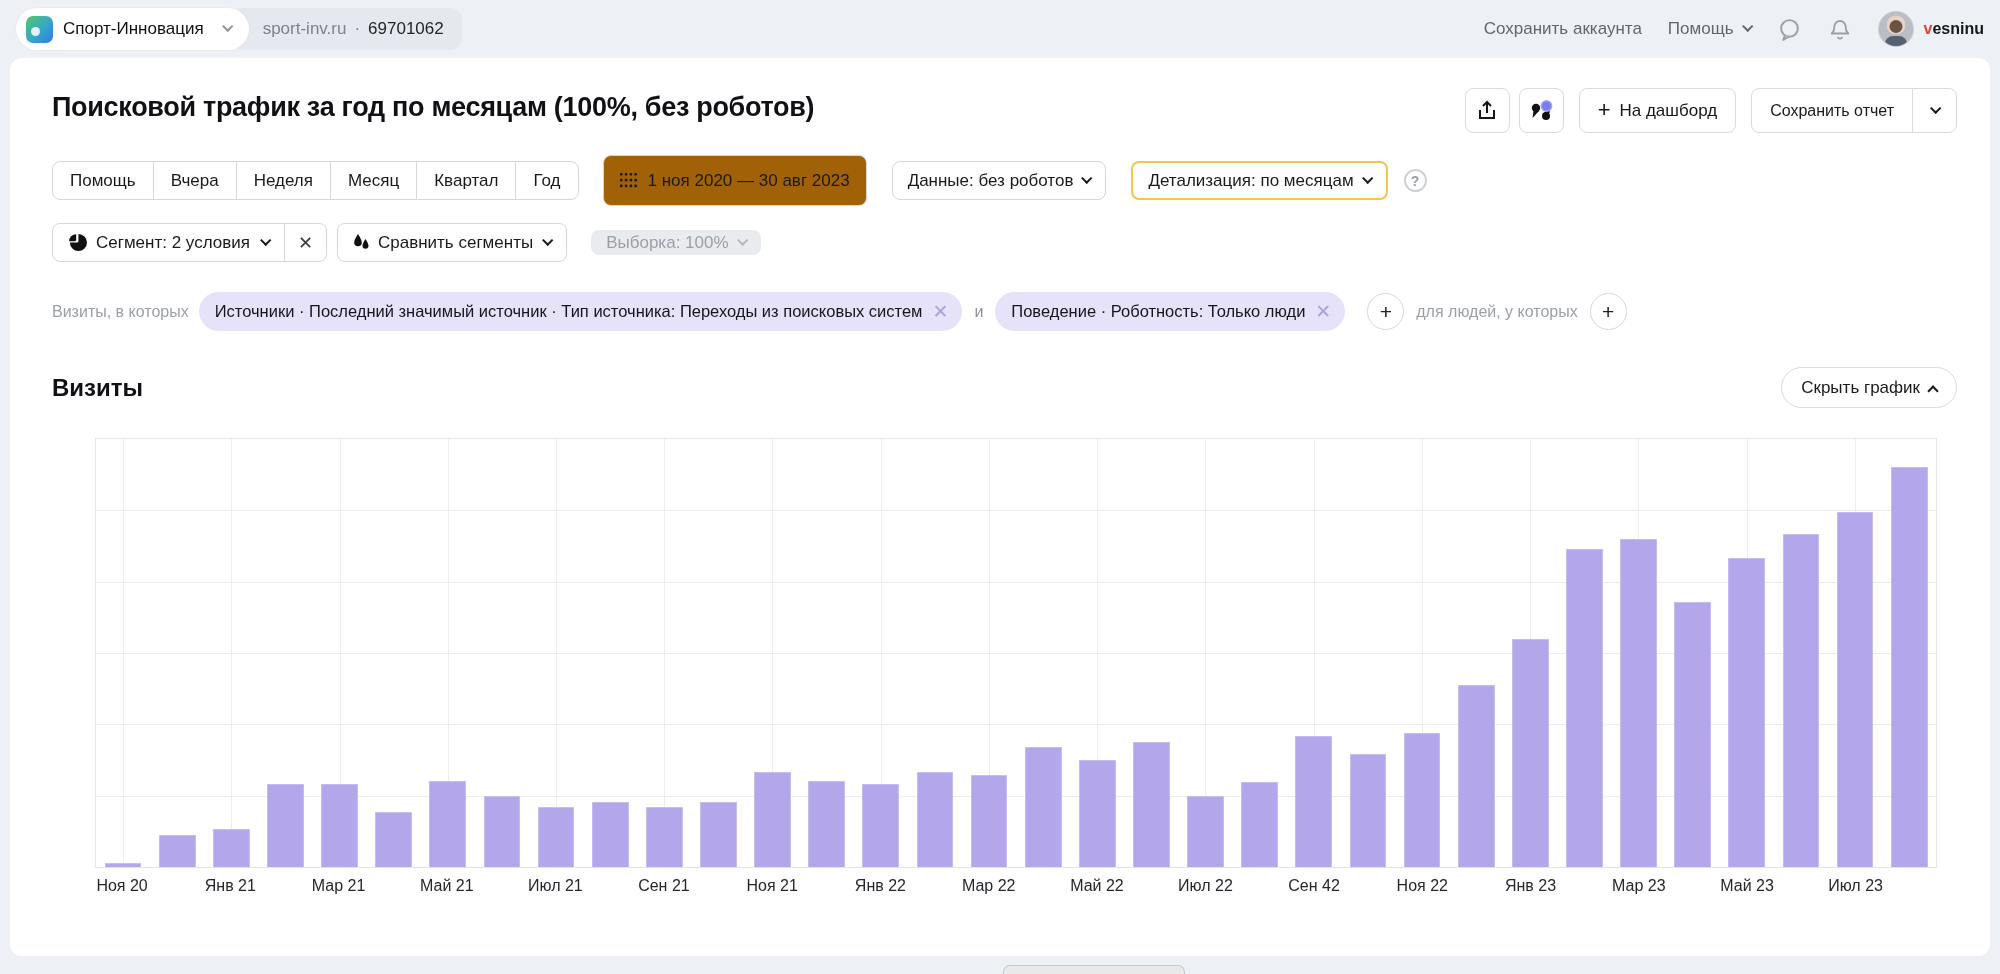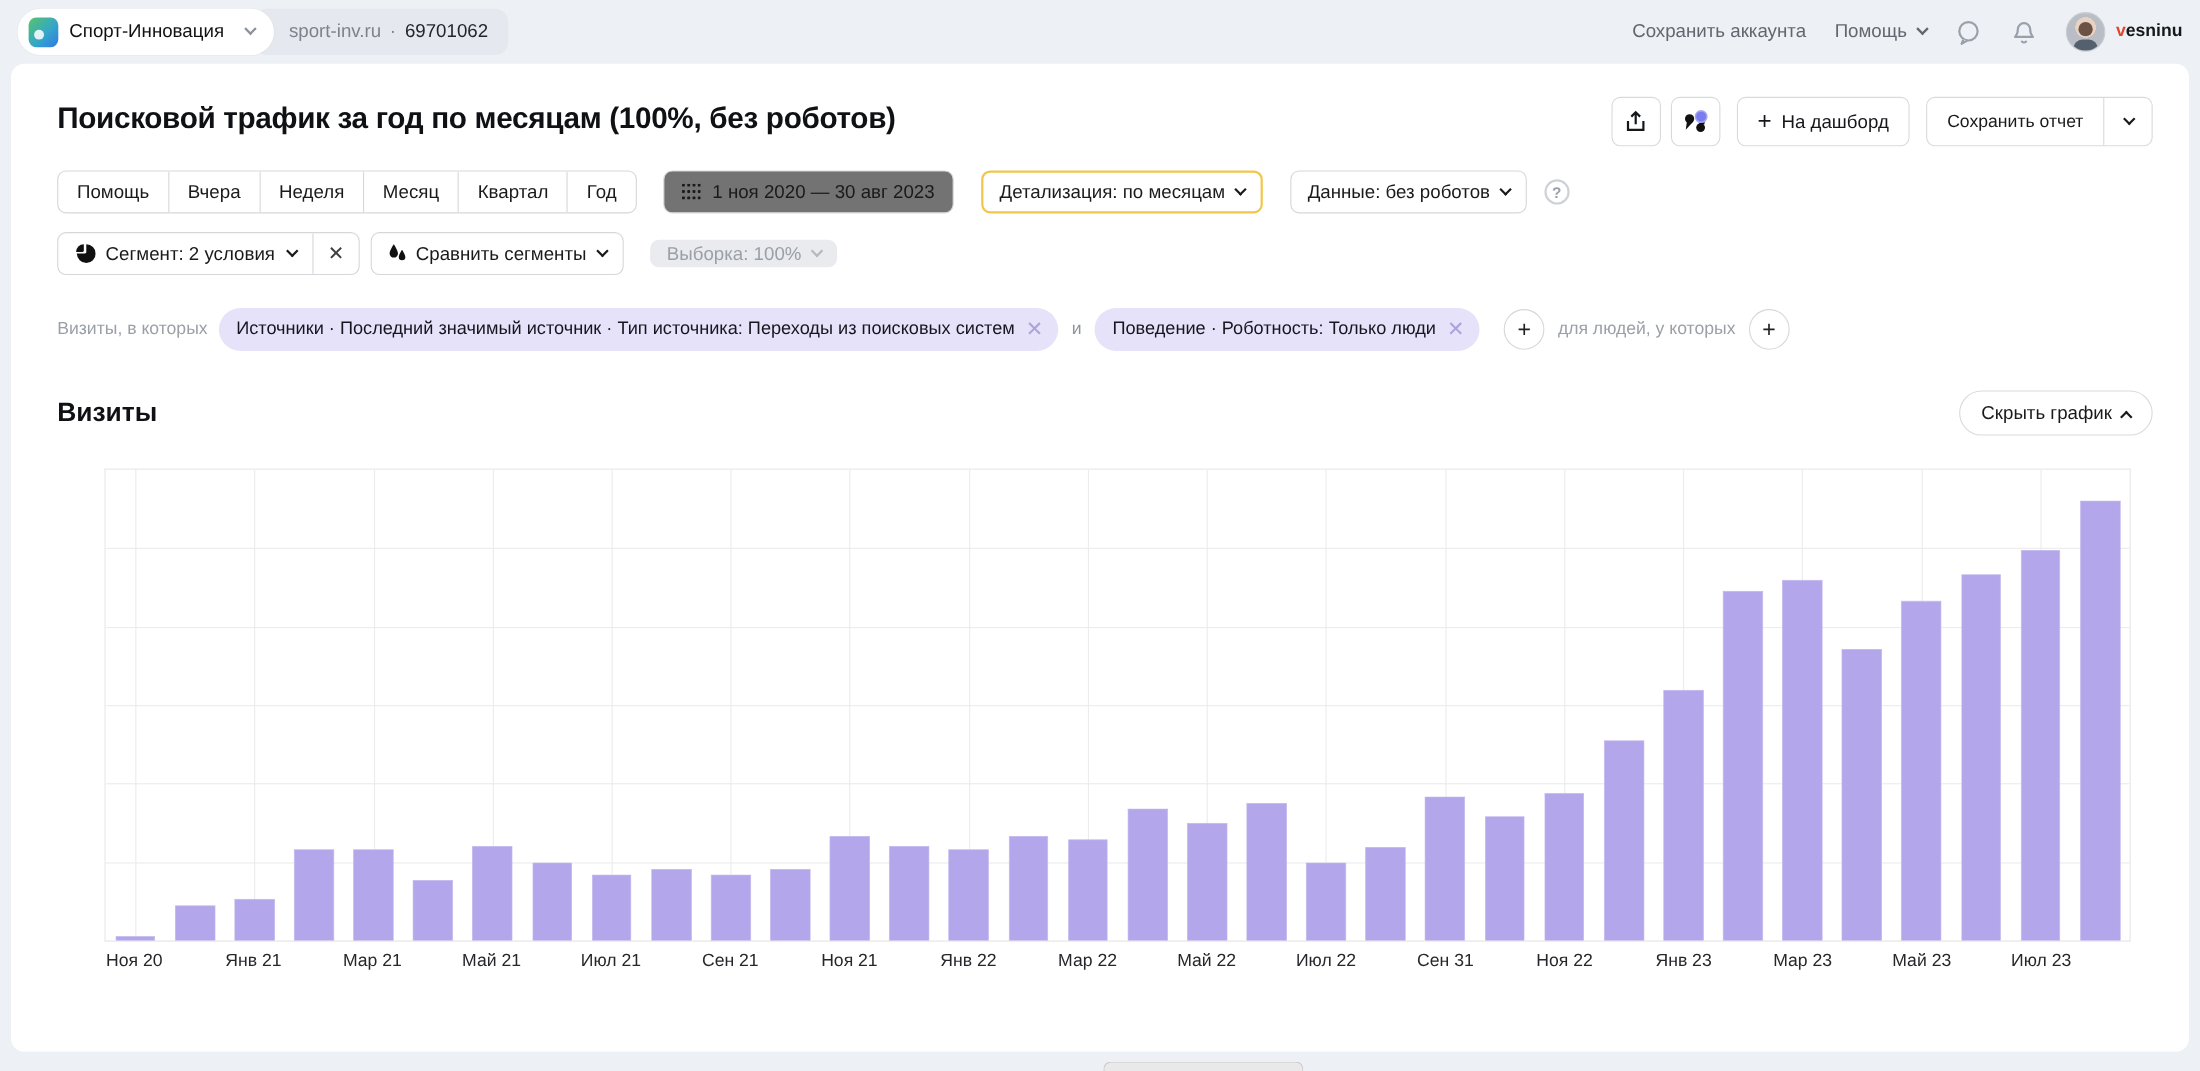--- a/index.html
+++ b/index.html
@@ -46,21 +46,21 @@
   .btn .plus-glyph { font-size:22px; font-weight:400; margin-right:9px; position:relative; top:-1px; }
   .split-btn { display:flex; height:45px; border:1px solid #d8dade; border-radius:8px; background:#fff; overflow:hidden; margin-left:6px; }
   .split-main { display:flex; align-items:center; padding:0 18px; font-size:16px; }
   .split-caret { display:flex; align-items:center; justify-content:center; width:44px; border-left:1px solid #d8dade; }
 
   
   .toolbar1 { display:flex; align-items:center; margin-top:22px; }
   .seg-control { display:flex; height:39px; border:1px solid #d5d7db; border-radius:8px; overflow:hidden; background:#fff; }
   .seg { display:flex; align-items:center; padding:0 17px; font-size:17px; border-right:1px solid #d5d7db; white-space:nowrap; }
   .seg:last-child { border-right:none; }
-  .date-btn { display:flex; align-items:center; gap:11px; height:39px; border:1px solid #d5d7db; border-radius:8px; background:#737373; padding:12px 16px; font-size:17px; margin-left:24px; white-space:nowrap; }
+  .date-btn { display:flex; align-items:center; gap:11px; height:51px; border:1px solid #d5d7db; border-radius:8px; background:#a16207; padding:12px 16px; font-size:17px; margin-left:24px; white-space:nowrap; }
   .select-btn { display:flex; align-items:center; height:39px; border:1px solid #d5d7db; border-radius:8px; background:#fff; padding:0 15px; font-size:17px; margin-left:25px; white-space:nowrap; }
   .select-btn.focused { border:2px solid #f1c64b; }
   .help-circle { width:23px; height:23px; border-radius:50%; border:2px solid #ced2d8; color:#9aa0ab; font-size:14px; font-weight:700; display:flex; align-items:center; justify-content:center; margin-left:16px; }
 
   .toolbar2 { display:flex; align-items:center; margin-top:17px; }
   .segment-split { display:flex; height:39px; border:1px solid #d5d7db; border-radius:8px; background:#fff; overflow:hidden; }
   .segment-main { display:flex; align-items:center; gap:9px; padding:0 15px; font-size:17px; }
   .segment-x { display:flex; align-items:center; justify-content:center; width:42px; border-left:1px solid #d5d7db; font-size:18px; color:#3c3e42; }
   .compare-btn { display:flex; align-items:center; gap:8px; height:39px; border:1px solid #d5d7db; border-radius:8px; background:#fff; padding:0 15px; font-size:17px; margin-left:10px; }
   .sample-pill { display:flex; align-items:center; height:25px; border-radius:8px; background:#e9ebef; padding:0 15px; font-size:17px; color:#9ba0a8; margin-left:24px; }
@@ -191,26 +191,26 @@
             <rect x="9.6" y="5.8" width="2.6" height="2.6" rx="0.8"></rect>
             <rect x="14.4" y="5.8" width="2.6" height="2.6" rx="0.8"></rect>
           <rect x="0" y="11.6" width="2.6" height="2.6" rx="0.8"></rect>
             <rect x="4.8" y="11.6" width="2.6" height="2.6" rx="0.8"></rect>
             <rect x="9.6" y="11.6" width="2.6" height="2.6" rx="0.8"></rect>
             <rect x="14.4" y="11.6" width="2.6" height="2.6" rx="0.8"></rect>
         </g>
       </svg>
       <span>1 ноя 2020 — 30 авг 2023</span>
     </div>
+    <div class="select-btn interactable">
+      <span>Данные: без роботов</span>
+      <span class="chev"></span>
+    </div>
     <div class="select-btn focused interactable">
       <span>Детализация: по месяцам</span>
-      <span class="chev"></span>
-    </div>
-    <div class="select-btn interactable">
-      <span>Данные: без роботов</span>
       <span class="chev"></span>
     </div>
     <div class="help-circle interactable">?</div>
   </div>
 
   <div class="toolbar2">
     <div class="segment-split">
       <span class="segment-main interactable">
         <svg width="19" height="19" viewBox="0 0 20 20">
           <path d="M11 9 V1 A9 9 0 1 1 2 10 H10 Z" fill="#111"></path>
@@ -429,21 +429,21 @@
         <div class="label-slot"></div>
         <div class="label-slot">
           <span class="x-label">Май 22</span>
         </div>
         <div class="label-slot"></div>
         <div class="label-slot">
           <span class="x-label">Июл 22</span>
         </div>
         <div class="label-slot"></div>
         <div class="label-slot">
-          <span class="x-label">Сен 31</span>
+          <span class="x-label">Сен 42</span>
         </div>
         <div class="label-slot"></div>
         <div class="label-slot">
           <span class="x-label">Ноя 22</span>
         </div>
         <div class="label-slot"></div>
         <div class="label-slot">
           <span class="x-label">Янв 23</span>
         </div>
         <div class="label-slot"></div>

